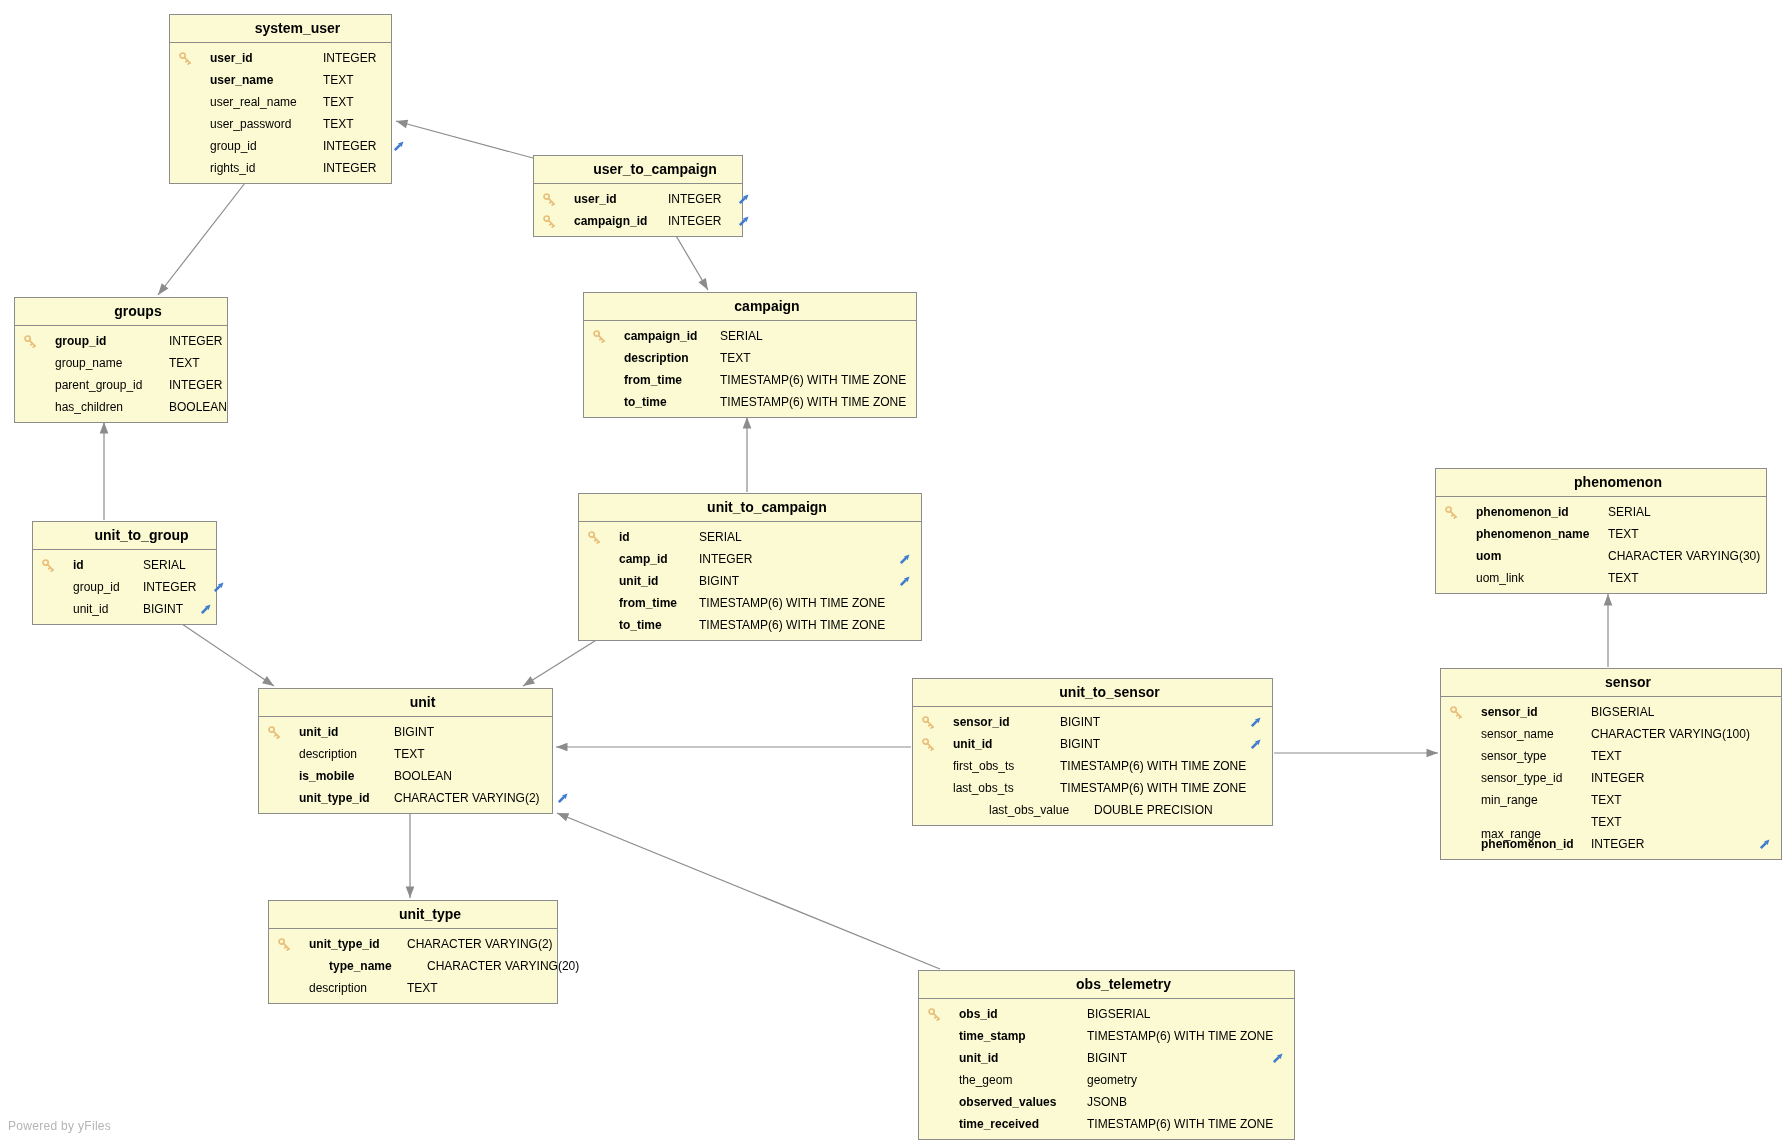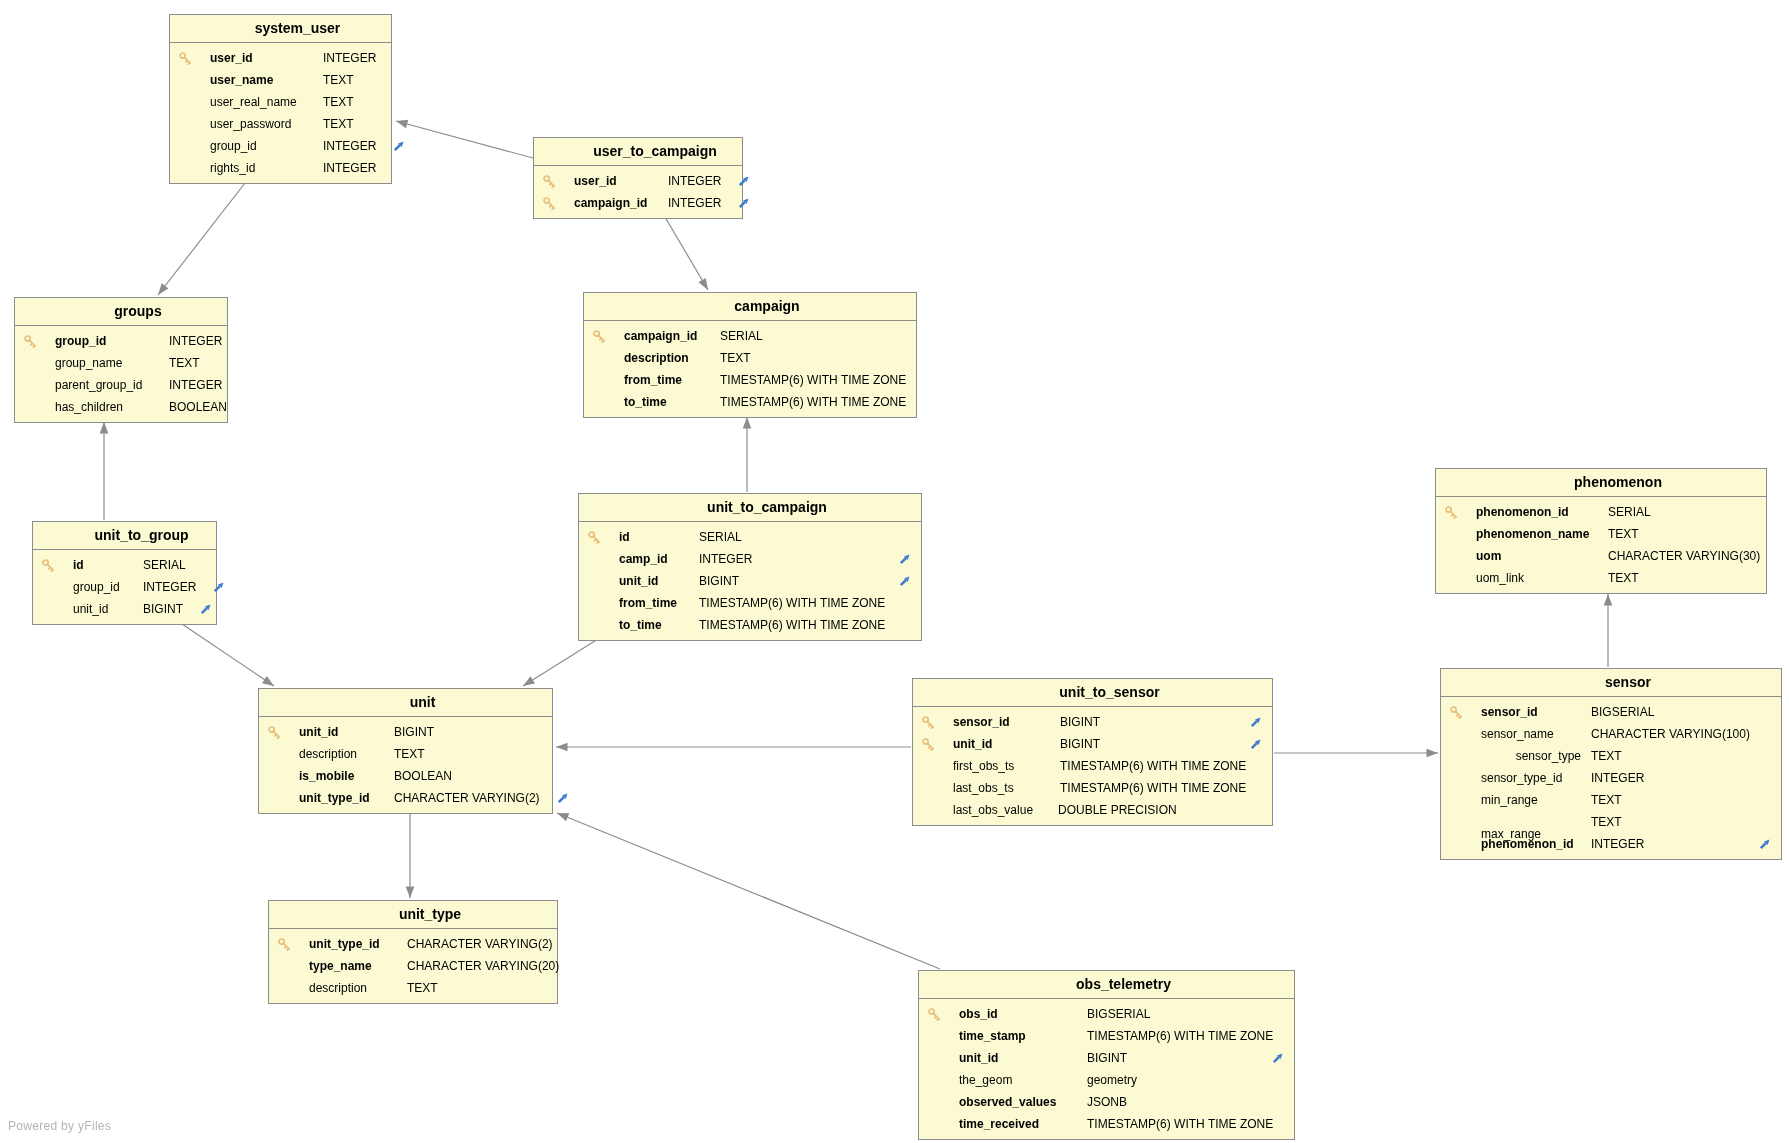--- a/index.html
+++ b/index.html
@@ -87,21 +87,21 @@
               </svg>
             </span>
           </div>
           <div class="frow">
             <span class="ficon"></span>
             <span class="fname" style="width: 103px;">rights_id</span>
             <span class="ftype">INTEGER</span>
           </div>
         </div>
       </div>
-      <div class="entity" style="left: 533px; top: 137px; width: 210px;">
+      <div class="entity" style="left: 533px; top: 155px; width: 210px;">
         <div class="entity-title">user_to_campaign</div>
         <div class="entity-body">
           <div class="frow">
             <span class="ficon">
               <svg width="15" height="15" viewBox="0 0 15 15">
                 <circle cx="4.6" cy="4.6" r="2.6" fill="none" stroke="#E9BE7B" stroke-width="1.7"></circle>
                 <path d="M6.6 6.6 L12.2 12.2 M9.3 9.3 L7.8 10.8 M11.7 11.7 L10.2 13.2" fill="none" stroke="#E9BE7B" stroke-width="1.7" stroke-linecap="round"></path>
               </svg>
             </span>
             <span class="fname b" style="width: 84px;">user_id</span>
@@ -381,21 +381,21 @@
             <span class="fname" style="width: 97px;">first_obs_ts</span>
             <span class="ftype">TIMESTAMP(6) WITH TIME ZONE</span>
           </div>
           <div class="frow">
             <span class="ficon"></span>
             <span class="fname" style="width: 97px;">last_obs_ts</span>
             <span class="ftype">TIMESTAMP(6) WITH TIME ZONE</span>
           </div>
           <div class="frow">
             <span class="ficon"></span>
-            <span class="fname" style="width: 95px;">last_obs_value</span>
+            <span class="fname" style="width: 95px; margin-left: 36px;">last_obs_value</span>
             <span class="ftype">DOUBLE PRECISION</span>
           </div>
         </div>
       </div>
       <div class="entity" style="left: 1440px; top: 668px; width: 342px;">
         <div class="entity-title">sensor</div>
         <div class="entity-body">
           <div class="frow">
             <span class="ficon">
               <svg width="15" height="15" viewBox="0 0 15 15">
@@ -406,21 +406,21 @@
             <span class="fname b" style="width: 100px;">sensor_id</span>
             <span class="ftype">BIGSERIAL</span>
           </div>
           <div class="frow">
             <span class="ficon"></span>
             <span class="fname" style="width: 100px;">sensor_name</span>
             <span class="ftype">CHARACTER VARYING(100)</span>
           </div>
           <div class="frow">
             <span class="ficon"></span>
-            <span class="fname" style="width: 100px; text-align: right;">sensor_type</span>
+            <span class="fname" style="width: 100px;">sensor_type</span>
             <span class="ftype">TEXT</span>
           </div>
           <div class="frow">
             <span class="ficon"></span>
             <span class="fname" style="width: 100px;">sensor_type_id</span>
             <span class="ftype">INTEGER</span>
           </div>
           <div class="frow">
             <span class="ficon"></span>
             <span class="fname" style="width: 100px;">min_range</span>
@@ -452,21 +452,21 @@
               <svg width="15" height="15" viewBox="0 0 15 15">
                 <circle cx="4.6" cy="4.6" r="2.6" fill="none" stroke="#E9BE7B" stroke-width="1.7"></circle>
                 <path d="M6.6 6.6 L12.2 12.2 M9.3 9.3 L7.8 10.8 M11.7 11.7 L10.2 13.2" fill="none" stroke="#E9BE7B" stroke-width="1.7" stroke-linecap="round"></path>
               </svg>
             </span>
             <span class="fname b" style="width: 88px;">unit_type_id</span>
             <span class="ftype">CHARACTER VARYING(2)</span>
           </div>
           <div class="frow">
             <span class="ficon"></span>
-            <span class="fname b" style="width: 88px;">type_name</span>
+            <span class="fname b" style="width: 88px; margin-left: 20px;">type_name</span>
             <span class="ftype">CHARACTER VARYING(20)</span>
           </div>
           <div class="frow">
             <span class="ficon"></span>
             <span class="fname" style="width: 88px;">description</span>
             <span class="ftype">TEXT</span>
           </div>
         </div>
       </div>
       <div class="entity" style="left: 918px; top: 970px; width: 377px;">

